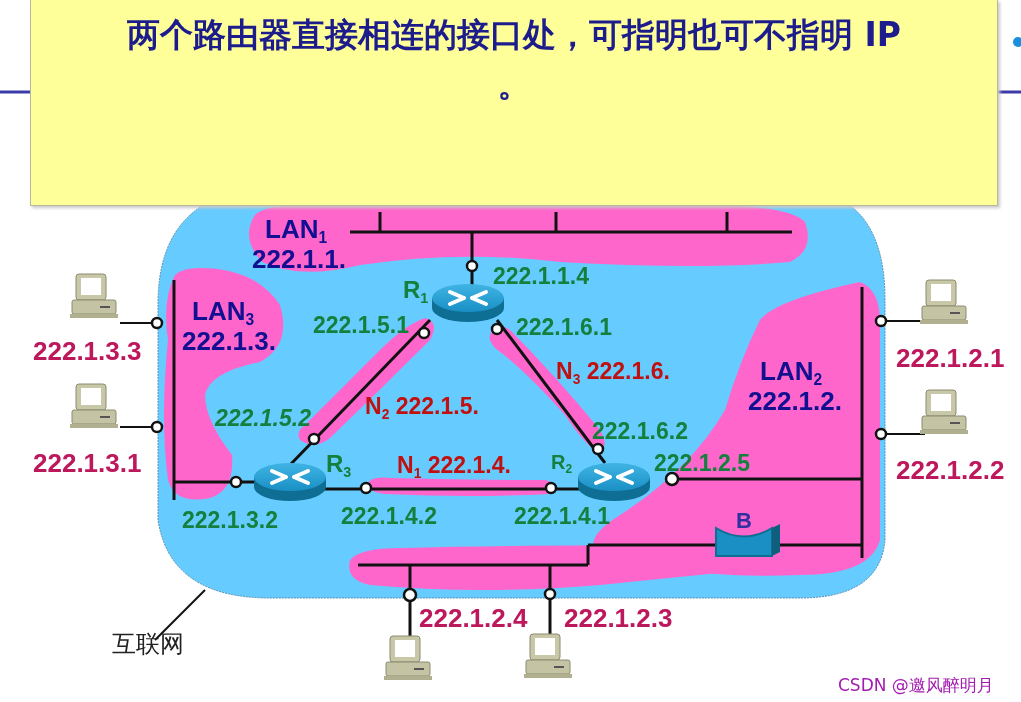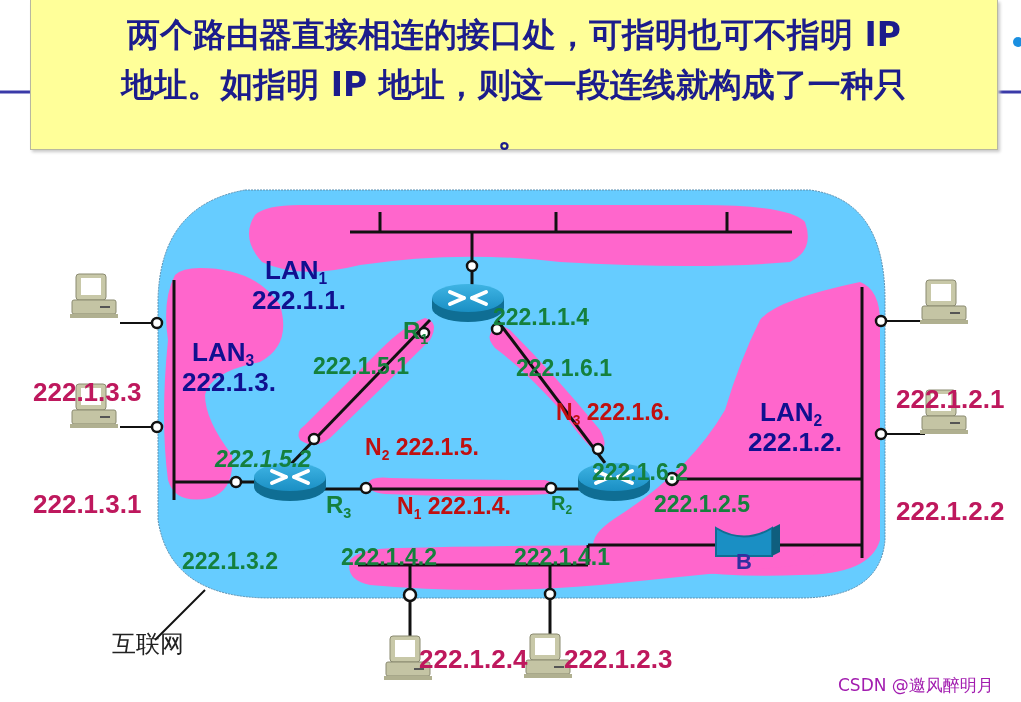--- a/index.html
+++ b/index.html
@@ -1,26 +1,26 @@
 <!DOCTYPE html>
 <html><head>
 <meta charset="utf-8">
 <style>
   html, body { margin:0; padding:0; background:#ffffff; }
   body { width:1021px; height:702px; position:relative; overflow:hidden;
          font-family:"Liberation Sans","DejaVu Sans",sans-serif; }
   #diagram { position:absolute; left:0; top:0; width:1021px; height:702px; }
   .lbl { position:absolute; font-family:"Liberation Sans","DejaVu Sans",sans-serif;
-         font-weight:bold; white-space:nowrap; line-height:1;margin-top:41px; }
+         font-weight:bold; white-space:nowrap; line-height:1; }
   .lbl sub { font-size:0.6em; vertical-align:-0.35em; }
   .blue { color:#15803d; font-size:23px; }
   .navy { color:#101090; font-size:26px; }
   .red  { color:#c01010; font-size:23px; }
   .black{ color:#be185d; font-size:26px; }
-  #callout { position:absolute; left:30px; top:0; width:968px; height:150px;
+  #callout { position:absolute; left:30px; top:0; width:968px; height:206px;
              background:#ffff99; border:1px solid #b8b8a0; border-top:none;
              box-shadow:2px 2px 3px #c8c8c8; box-sizing:border-box;
              padding:10px 18px 18px 18px; }
   #callout p { margin:0; text-align:center; color:#1c1c8c; font-weight:bold;
                font-size:33px; line-height:50px;
                font-family:"DejaVu Sans","Liberation Sans",sans-serif; }
   #watermark { position:absolute; left:838px; top:674px; color:#a21caf;
                font-size:17px; font-family:"DejaVu Sans",sans-serif; }
   #internet-label { position:absolute; left:112px; top:628px; color:#222;
                font-size:24px; font-family:"DejaVu Sans",sans-serif; }
@@ -158,17 +158,16 @@
 <div class="lbl black" style="left:33px;top:450px;">222.1.3.1</div>
 <div class="lbl black" style="left:896px;top:345px;">222.1.2.1</div>
 <div class="lbl black" style="left:896px;top:457px;">222.1.2.2</div>
 <div class="lbl black" style="left:419px;top:605px;">222.1.2.4</div>
 <div class="lbl black" style="left:564px;top:605px;">222.1.2.3</div>
 
 <div id="internet-label">互联网</div>
 
 <div id="callout">
   <p>两个路由器直接相连的接口处，可指明也可不指明  IP</p>
-  <p>地址。如指明  IP  地址，则这一段连线就构成了一种只</p>
   <p>。</p>
 </div>
 
 <div id="watermark">CSDN @邀风醉明月</div>
 
 </body></html>

